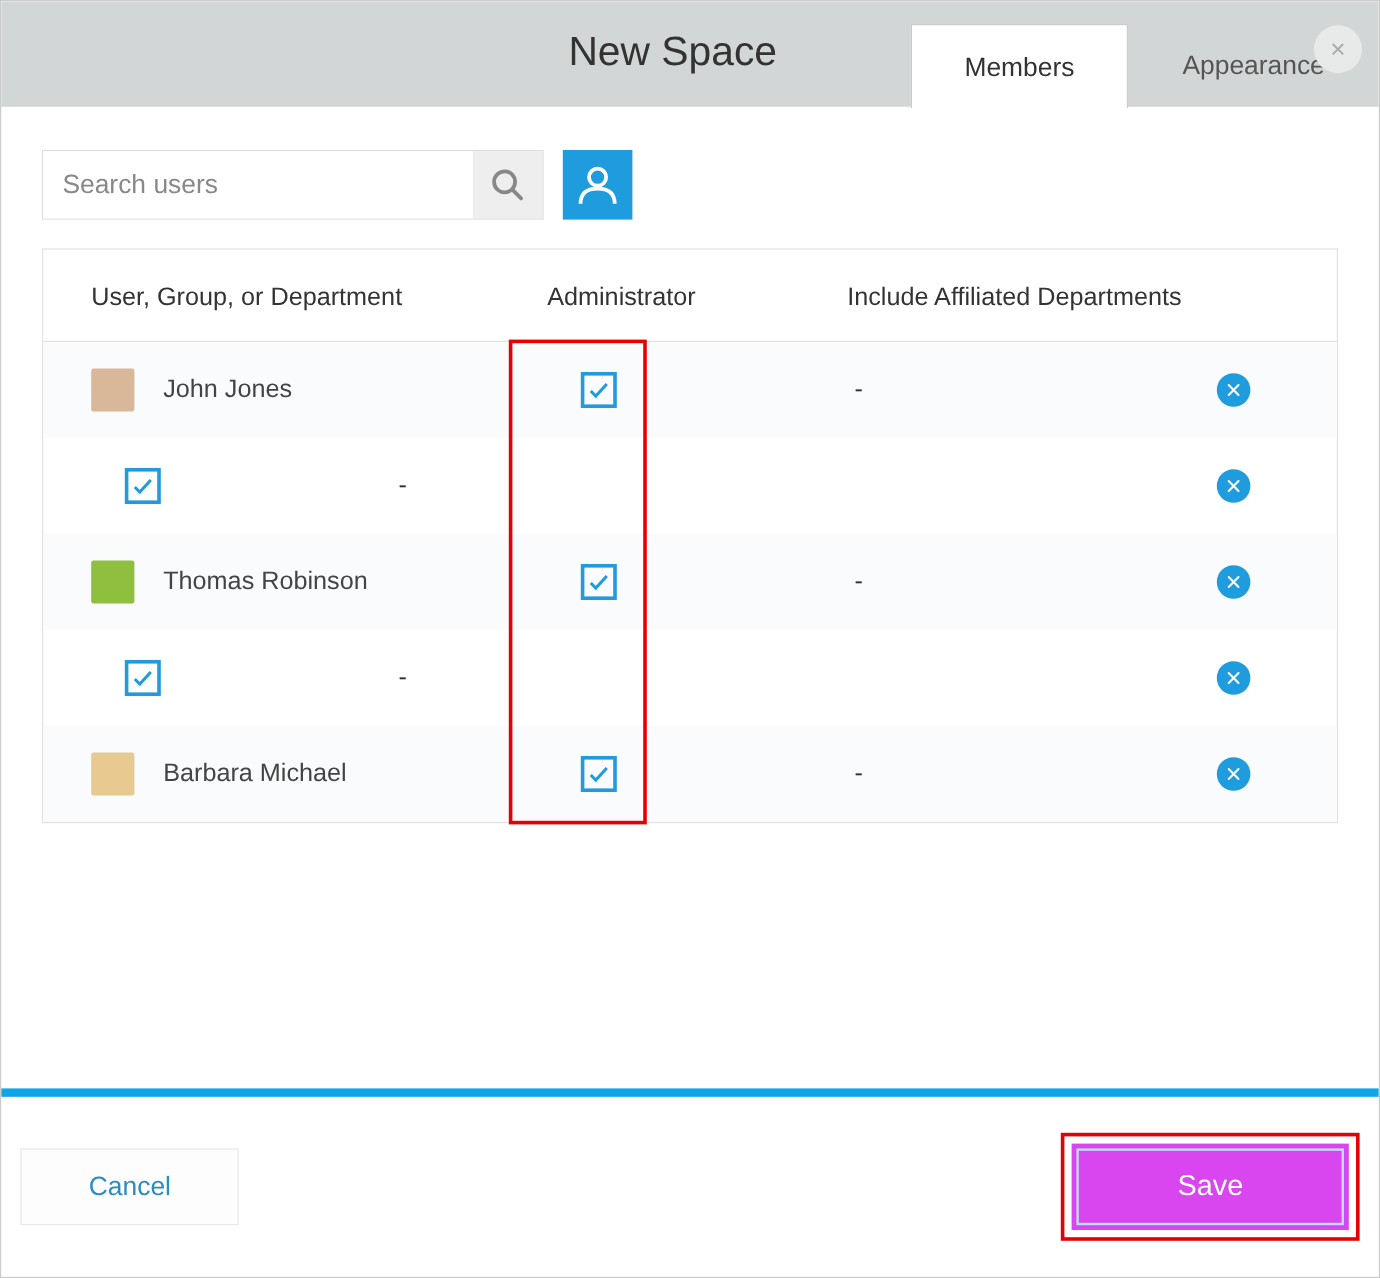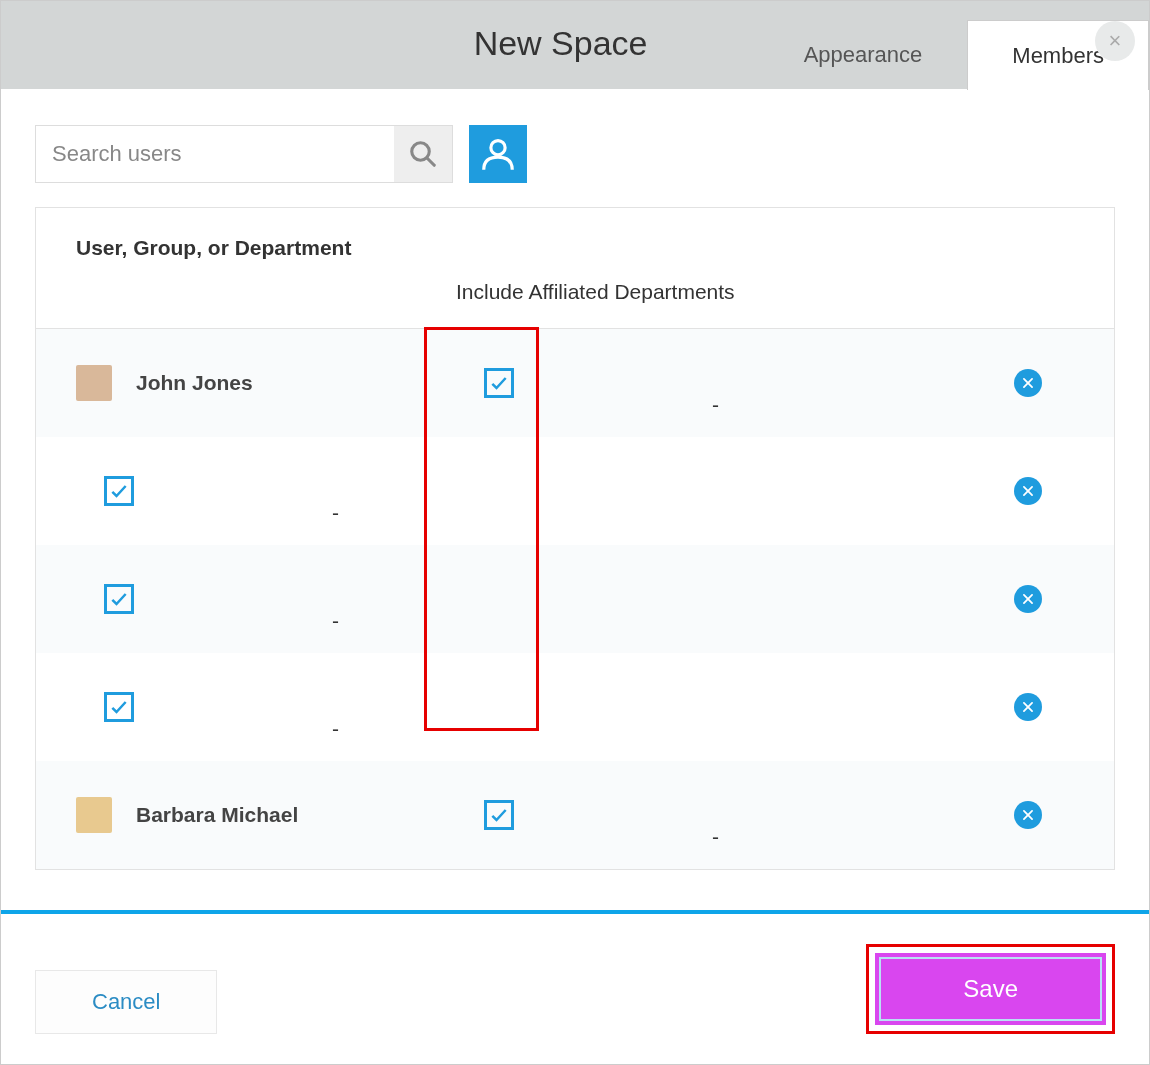--- a/index.html
+++ b/index.html
@@ -119,23 +119,23 @@
     .table {
       border: 1px solid #e2e2e2;
     }
     .table-header {
       display: flex;
       border-bottom: 1px solid #e2e2e2;
       padding: 28px 40px 24px 40px;
       font-size: 21px;
       color: #333;
     }
-    .col-user { flex: 0 0 380px; font-weight: bold; }
+    .col-user { flex: 0 0 380px; }
     .col-admin { flex: 0 0 250px; }
-    .col-dept { flex: 1; margin-top: 44px; }
+    .col-dept { flex: 1; }
     .col-remove { flex: 0 0 60px; }
     .table-row {
       display: flex;
       align-items: center;
       padding: 20px 40px;
       font-size: 21px;
       color: #444;
       min-height: 80px;
     }
     .table-row:nth-child(odd) {
@@ -177,25 +177,25 @@
       justify-content: center;
       color: #fff;
       cursor: pointer;
     }
     .highlight-admin {
       position: absolute;
       border: 3px solid #e60000;
       pointer-events: none;
     }
     .footer {
-      border-top: 4px solid #0ea5e9;
-      padding: 30px 34px;
+      border-top: 7px solid #0ea5e9;
+      padding: 30px 16px;
       display: flex;
       justify-content: space-between;
-      align-items: flex-end;
+      align-items: center;
     }
     .cancel-btn {
       border: 1px solid #e8e8e8;
       background: #fdfdfd;
       color: #2b8cc4;
       font-size: 22px;
       padding: 18px 56px;
       cursor: pointer;
     }
     .save-wrap {
@@ -216,22 +216,22 @@
       color: #333;
       padding-left: 6px;
     }
   </style>
 </head>
 <body>
 
 <div class="header">
   <div class="title">New Space</div>
   <div class="tabs">
+    <div class="tab active">Members</div>
     <div class="tab">Appearance</div>
-    <div class="tab active">Members</div>
   </div>
   <div class="close-btn">
     <span>×</span>
   </div>
 </div>
 
 <div class="content" style="position:relative;">
   <div class="search-row">
     <div class="search-wrap">
       <input class="search-input" type="text" placeholder="Search users" style="">
@@ -246,20 +246,21 @@
       <svg width="38" height="38" viewBox="0 0 24 24">
         <circle cx="12" cy="8" r="4.5" stroke="#fff" stroke-width="2" fill="none"></circle>
         <path d="M 3 22 C 3 16 7 14 12 14 C 17 14 21 16 21 22" stroke="#fff" stroke-width="2" fill="none"></path>
       </svg>
     </div>
   </div>
 
   <div class="table" style="position:relative;">
     <div class="table-header">
       <div class="col-user">User, Group, or Department</div>
+      <div class="col-admin">Administrator</div>
       <div class="col-dept">Include Affiliated Departments</div>
       <div class="col-remove"></div>
     </div>
     <div id="rows-container" style="position:relative;">
 
       <div class="table-row">
     <div class="col-user user-cell">
       <span class="avatar" style="background:#d9b89a;"></span>
       <span>John Jones</span>
     </div>
@@ -296,20 +297,24 @@
     <div class="col-remove">
       <div class="remove-btn">
         <svg width="14" height="14" viewBox="0 0 24 24">
           <line x1="5" y1="5" x2="19" y2="19" stroke="#fff" stroke-width="3" stroke-linecap="round"></line>
           <line x1="19" y1="5" x2="5" y2="19" stroke="#fff" stroke-width="3" stroke-linecap="round"></line>
         </svg>
       </div>
     </div>
   </div>
         <div class="table-row">
+    <div class="col-user user-cell">
+      <span class="avatar" style="background:#8fbf3f;"></span>
+      <span>Thomas Robinson</span>
+    </div>
     <div class="col-admin">
       <div class="checkbox">
         <svg class="checkmark" width="20" height="20" viewBox="0 0 24 24">
                 <polyline points="4,13 9,18 20,6"></polyline>
               </svg>
       </div>
     </div>
     <div class="col-dept">
       <span class="dash">-</span>
     </div>

